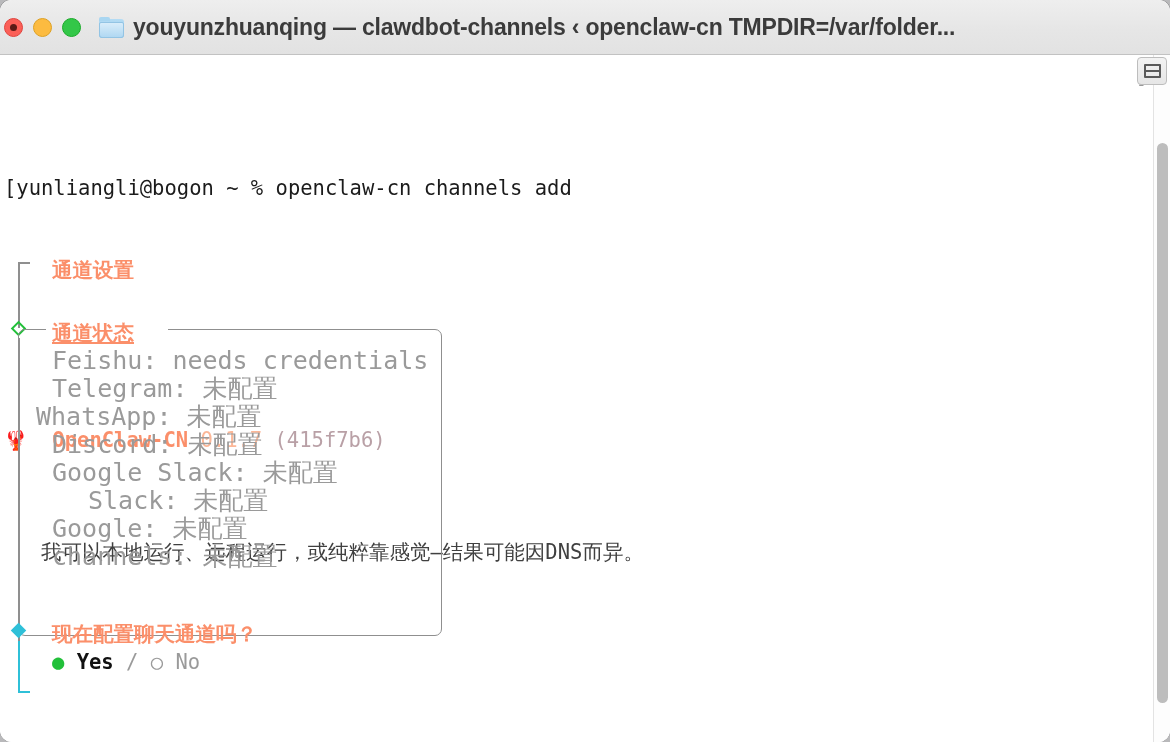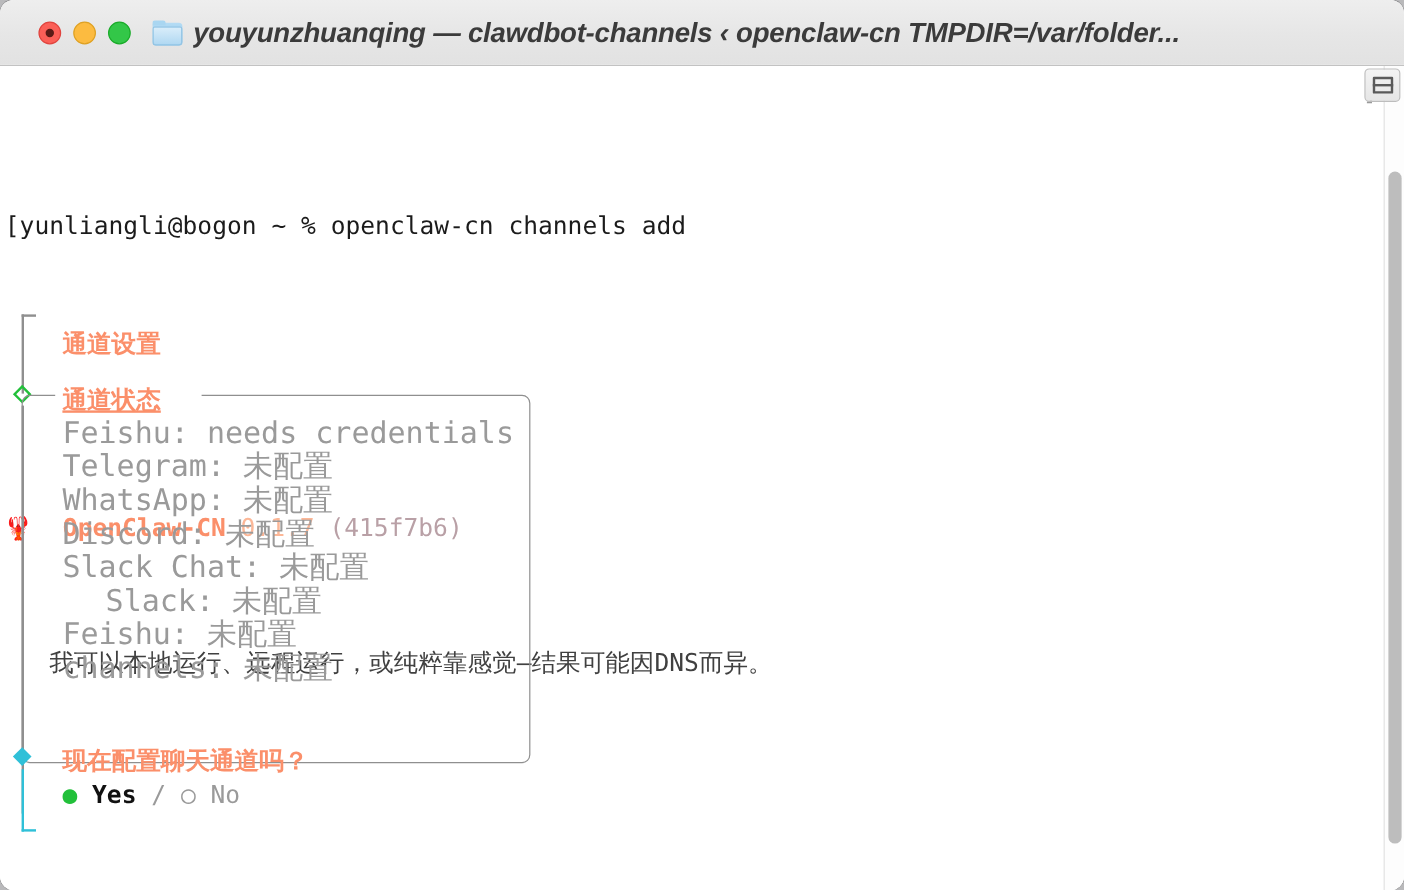--- a/index.html
+++ b/index.html
@@ -24,22 +24,21 @@
     position: absolute;
     top: 0; left: 0;
     width: 1170px;
     height: 55px;
     background: linear-gradient(to bottom, #eeeeee 0%, #e6e6e6 55%, #e2e2e2 100%);
     border-bottom: 1px solid #c2c2c2;
     border-radius: 11px 11px 0 0;
     display: flex;
     align-items: center;
     box-sizing: border-box;
-    padding-left: 32px;
-    font-style: italic;
+    padding-left: 4px;
   }
 
   .lights { display: flex; align-items: center; gap: 10px; flex: 0 0 auto; }
   .light {
     width: 19px; height: 19px; border-radius: 50%;
     display: flex; align-items: center; justify-content: center;
     box-sizing: border-box;
   }
   .light.red    { background: #fb5f57; border: 0.5px solid #e0443e; }
   .light.yellow { background: #fcbb40; border: 0.5px solid #dea123; }
@@ -307,39 +306,39 @@
       
       
 
     </div>
 
     <div class="block">
 
       <div class="corner-tl" style="left:14px; top:207px;"></div>
       <div class="rail" style="left:14px; top:207px; height:66px;"></div>
 
-      <div class="blk-label" style="left:48px; top:217px;">通道设置</div>
+      <div class="blk-label" style="left:48px; top:201px;">通道设置</div>
 
       <div class="diamond hollow-green" style="left:9px; top:268px;"></div>
 
       <div class="rail" style="left:14px; top:283px; height:340px;"></div>
 
       <div class="statusbox" style="left:14px; top:274px; width:424px; height:307px;"></div>
 
       <div class="box-title-mask" style="left:42px; top:268px; width:122px; height:14px;"></div>
 
       <div class="blk-label" style="left:48px; top:264px;text-decoration:underline;">通道状态</div>
 
       <div class="boxline" style="left:48px; top:292px;">Feishu: needs credentials</div>
       <div class="boxline" style="left:48px; top:320px;">Telegram: 未配置</div>
-      <div class="boxline" style="left:48px; top:348px;">WhatsApp: 未配置</div>
+      <div class="boxline" style="left:32px; top:348px;">WhatsApp: 未配置</div>
       <div class="boxline" style="left:48px; top:376px;">Discord: 未配置</div>
-      <div class="boxline" style="left:48px; top:404px;">Slack Chat: 未配置</div>
+      <div class="boxline" style="left:48px; top:404px;">Google Slack: 未配置</div>
       <div class="boxline" style="left:48px; top:432px;margin-left:36px;">Slack: 未配置</div>
-      <div class="boxline" style="left:48px; top:460px;">Feishu: 未配置</div>
+      <div class="boxline" style="left:48px; top:460px;">Google: 未配置</div>
       <div class="boxline" style="left:48px; top:488px;">channels: 未配置</div>
 
       <div class="diamond filled-cyan" style="left:9px; top:570px;"></div>
 
       <div class="rail cyan" style="left:14px; top:586px; height:52px;"></div>
       <div class="corner-bl" style="left:14px; top:636px;"></div>
 
       <div class="blk-label" style="left:48px; top:565px;">现在配置聊天通道吗？</div>
 
       <div class="qline" style="left:48px; top:593px;"><span class="c-green">●</span><span> </span><span class="c-black-b">Yes</span><span> </span><span class="c-gray">/</span><span> </span><span class="c-gray">○</span><span> </span><span class="c-gray">No</span></div>

